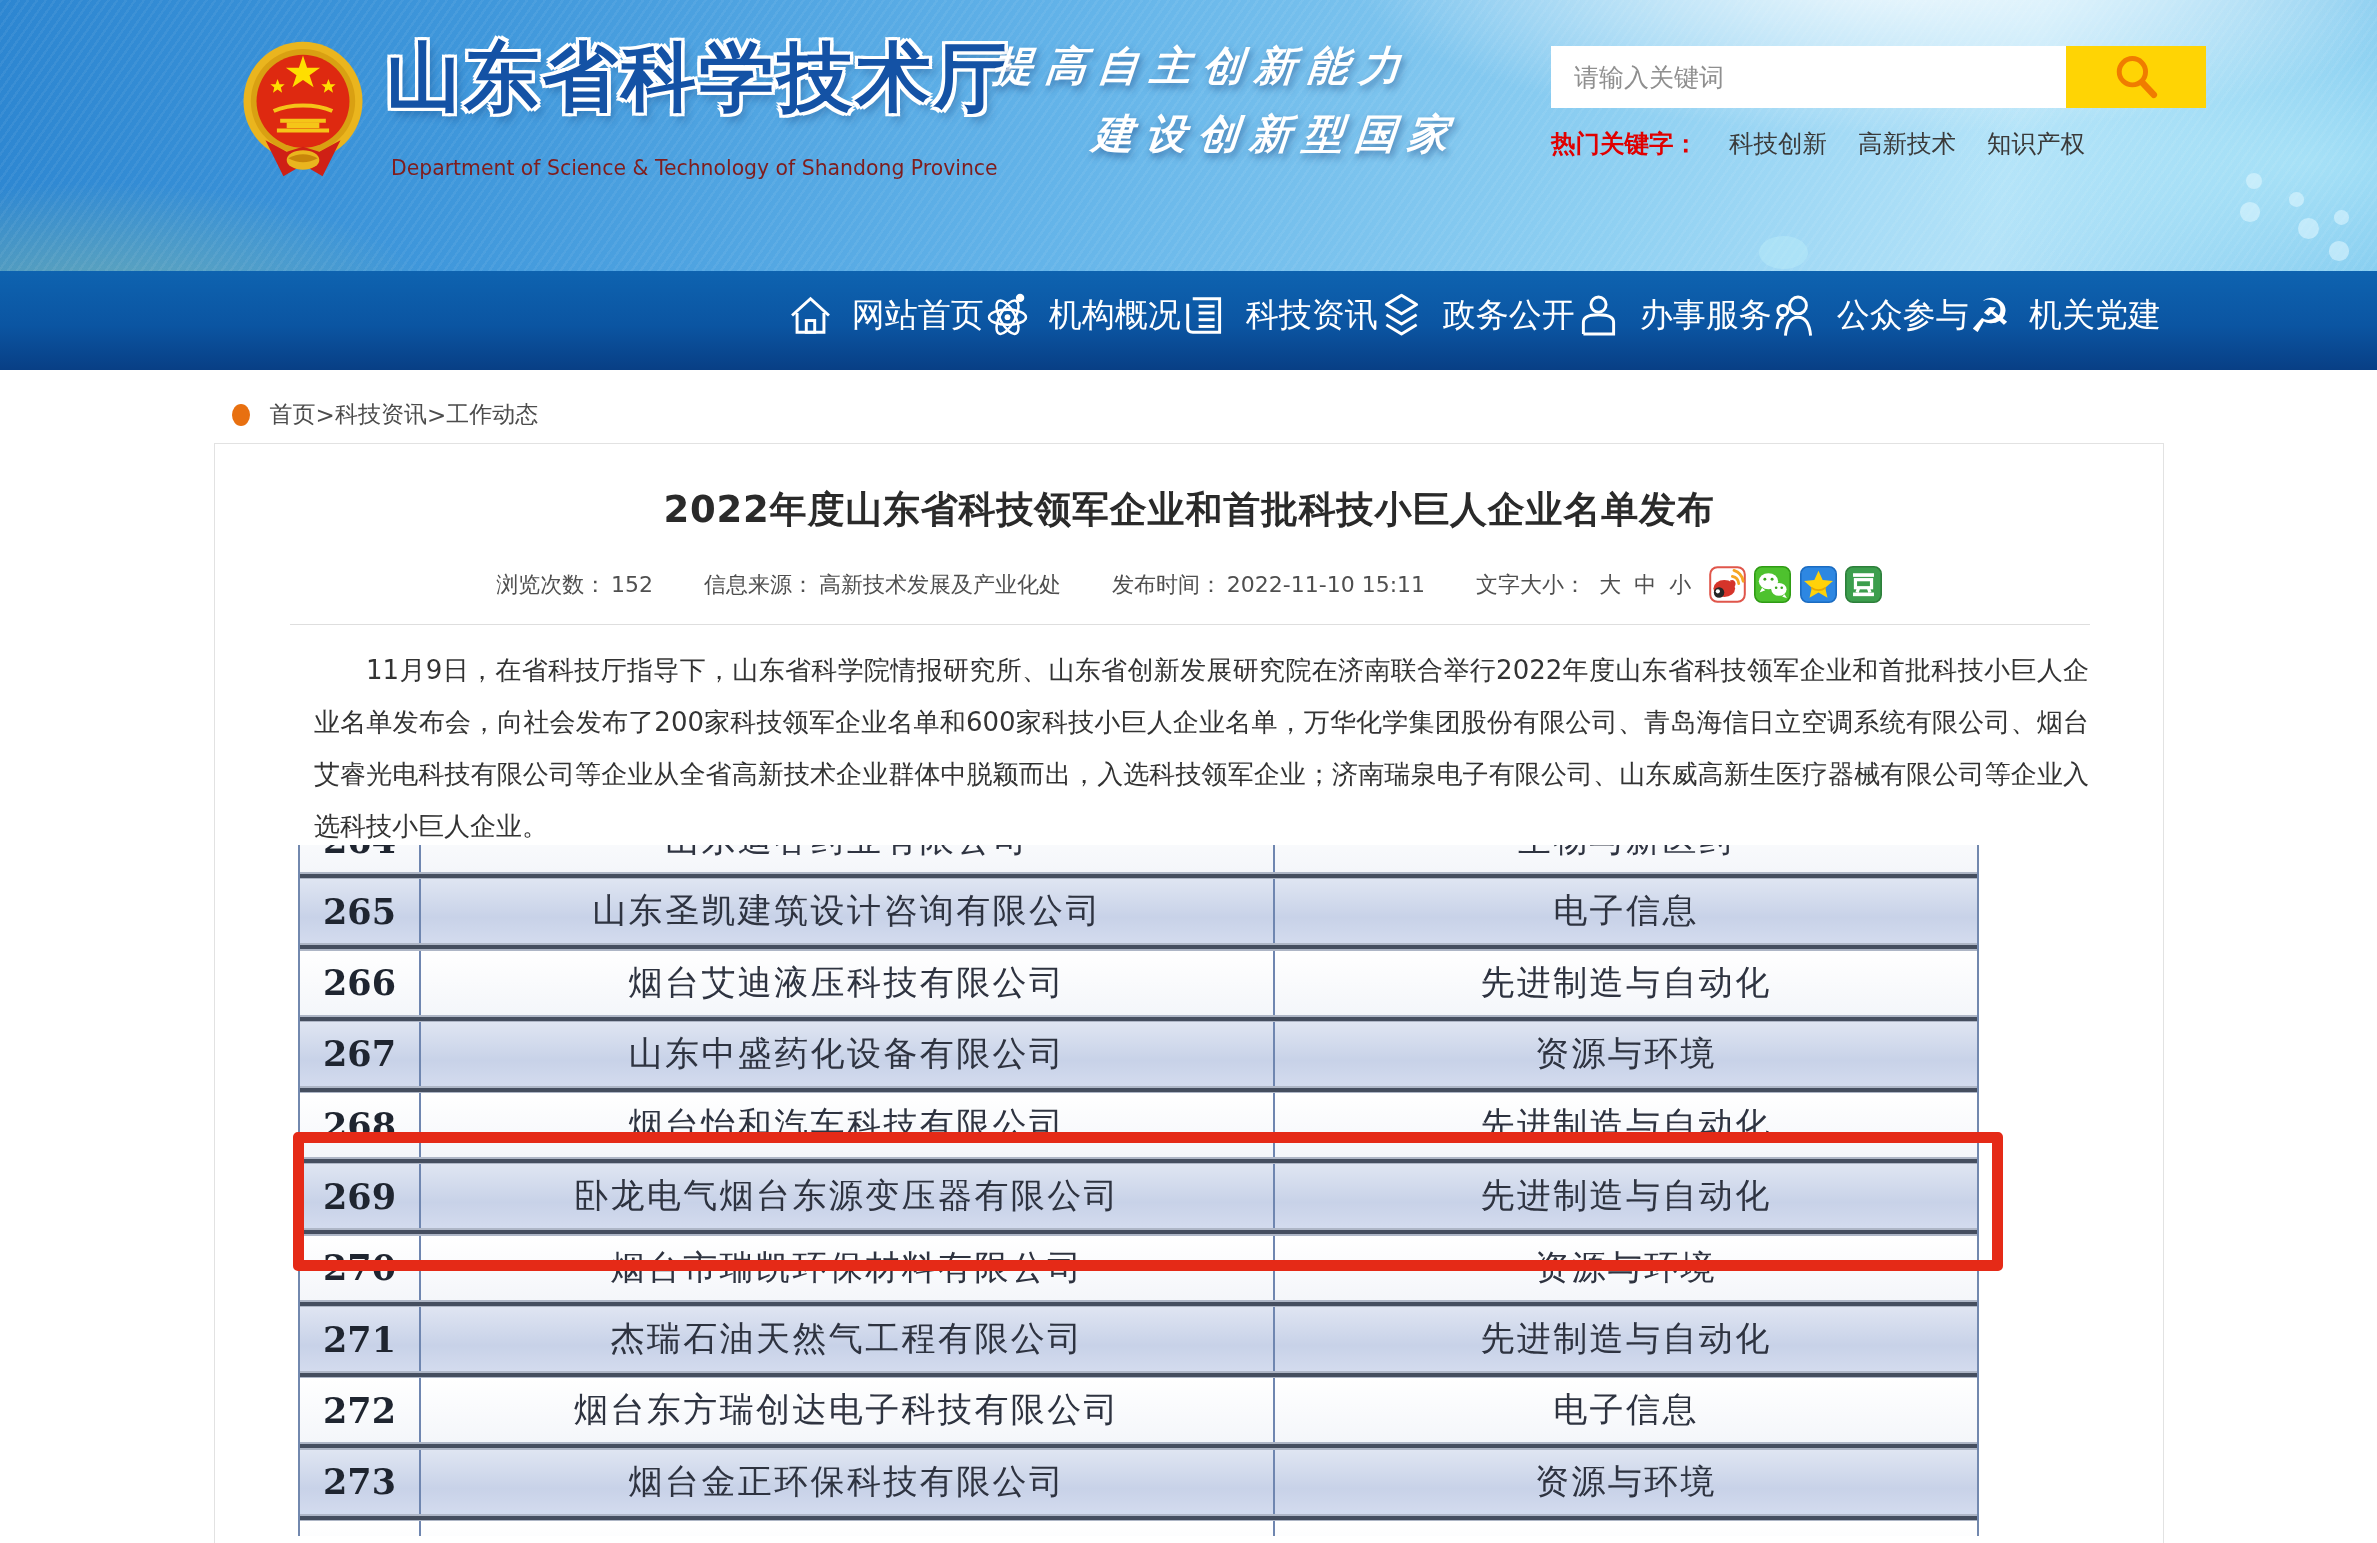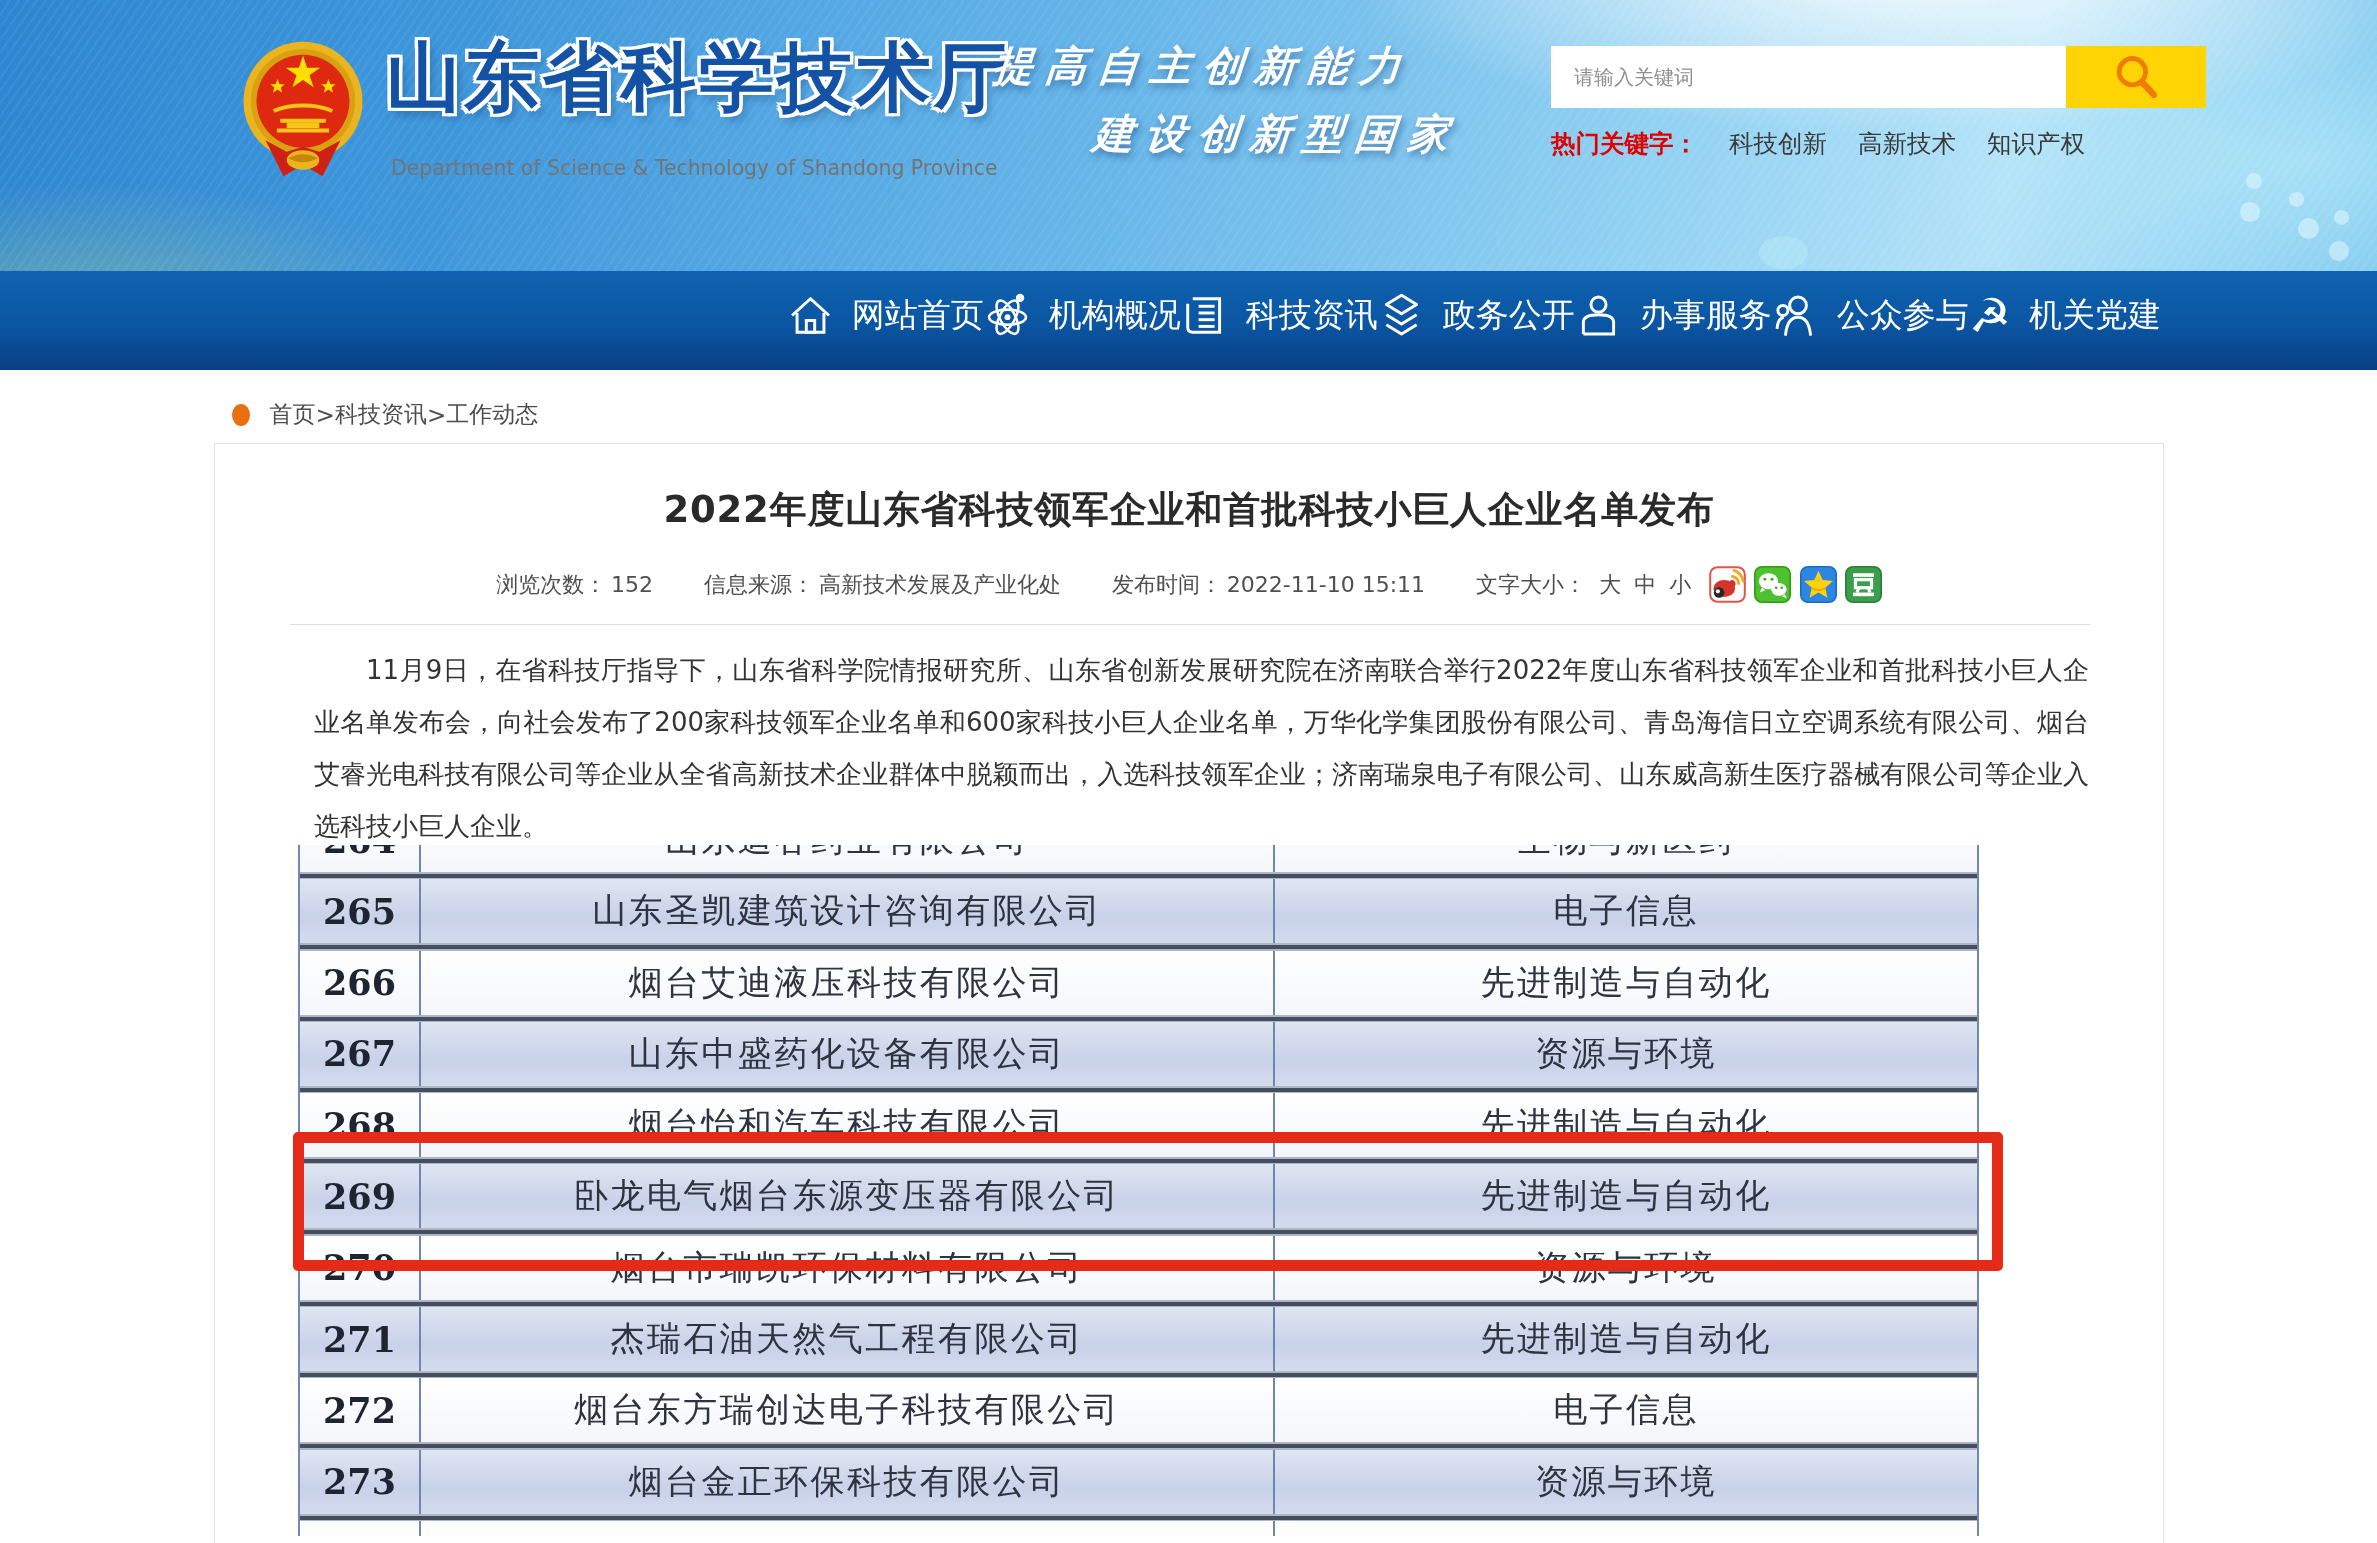--- a/index.html
+++ b/index.html
@@ -12,26 +12,26 @@
       radial-gradient(ellipse 897px 269px at 80% -12%, rgba(255,255,255,.85), rgba(255,255,255,0) 62%),
       radial-gradient(ellipse 619px 245px at 97% 60%, rgba(190,240,252,.55), rgba(190,240,252,0) 65%),
       radial-gradient(ellipse 505px 196px at 4% 118%, rgba(214,232,122,.35), rgba(214,232,122,0) 70%),
       linear-gradient(102deg,#2d86d1 0%,#3f97db 20%,#64b4e9 45%,#8fd0f2 68%,#b3e2f8 84%,#7ec8ee 100%);}
   .banner::after{content:"";position:absolute;inset:0;
     background:repeating-linear-gradient(125deg, rgba(255,255,255,.10) 0 2.4px, rgba(255,255,255,0) 2.4px 7.3px);
     opacity:.55;}
   .logo{position:absolute;left:241px;top:36px;width:124px;height:150px;z-index:3;}
   .site-title{position:absolute;left:386px;top:28px;z-index:3;font-size:75px;font-weight:bold;color:#1452a5;letter-spacing:3.3px;
     text-shadow:-3.3px -3.3px 0 #fff,3.3px -3.3px 0 #fff,-3.3px 3.3px 0 #fff,3.3px 3.3px 0 #fff,0 -3.3px 0 #fff,0 3.3px 0 #fff,-3.3px 0 0 #fff,3.3px 0 0 #fff,4.9px 7.3px 8.2px rgba(10,50,110,.35);}
-  .site-subtitle{position:absolute;left:391px;top:156px;z-index:3;font-size:20.4px;color:#737373;font-weight:500;}
+  .site-subtitle{position:absolute;left:391px;top:156px;z-index:3;font-size:20.4px;color:#7f1d1d;font-weight:500;}
   .slogan{position:absolute;left:990px;top:39px;z-index:3;color:#fff;font-size:41px;font-weight:bold;font-style:italic;
     transform:skewX(-5deg);text-shadow:2.4px 4.1px 7.3px rgba(20,60,120,.5);letter-spacing:11.4px;}
   .slogan .l2{margin-left:106px;margin-top:13px;}
   .searchbar{position:absolute;left:1551px;top:46px;z-index:4;display:flex;}
-  .search-input{width:515px;height:62px;border:none;outline:none;padding:0 8px 0 23px;font-size:20px;color:#333;background:#fff;box-sizing:border-box;font-family:inherit;}
+  .search-input{width:515px;height:62px;border:none;outline:none;padding:0 8px 0 23px;font-size:25px;color:#333;background:#fff;box-sizing:border-box;font-family:inherit;}
   .search-input::placeholder{color:#8f8f8f;}
   .search-btn{width:140px;height:62px;background:#ffd404;border:none;cursor:pointer;display:flex;align-items:center;justify-content:center;}
   .hotline{position:absolute;left:1551px;top:127px;z-index:4;display:flex;align-items:flex-end;font-size:24.5px;}
   .hot-label{color:#e00000;font-weight:bold;}
   .hot-link{color:#3a3a3a;margin-left:31px;}
   .dot{position:absolute;border-radius:50%;background:rgba(225,248,255,.55);z-index:2;}
 
   
   .nav{position:absolute;left:0;top:271px;width:2377px;height:99px;box-sizing:border-box;
     background:linear-gradient(180deg,#0e63b0 0%,#0b55a2 55%,#083f85 100%);

